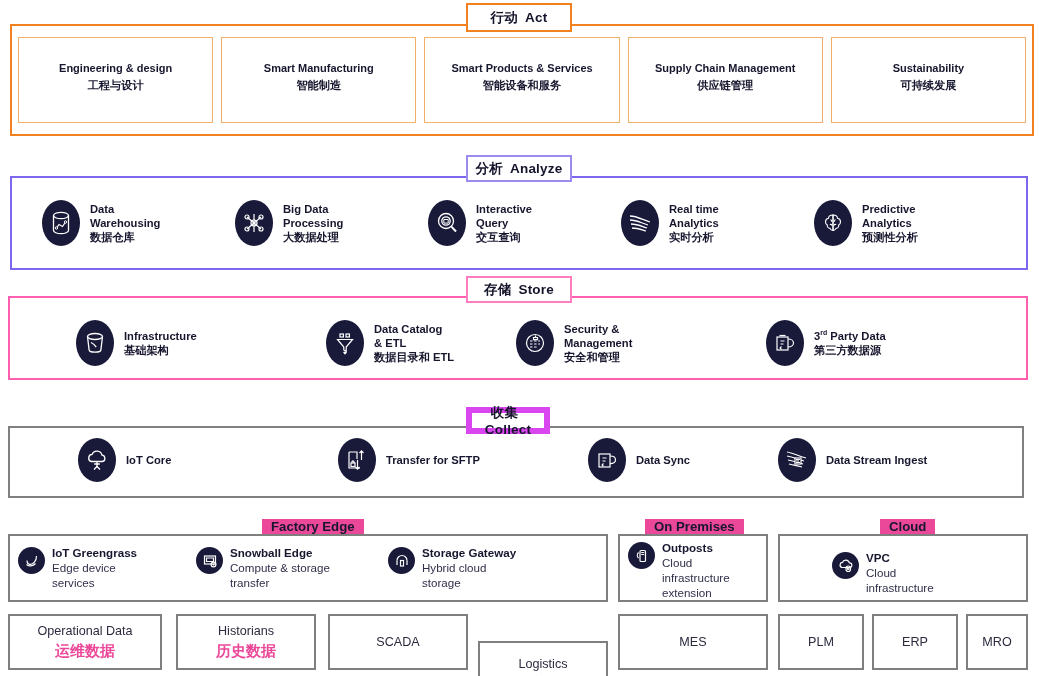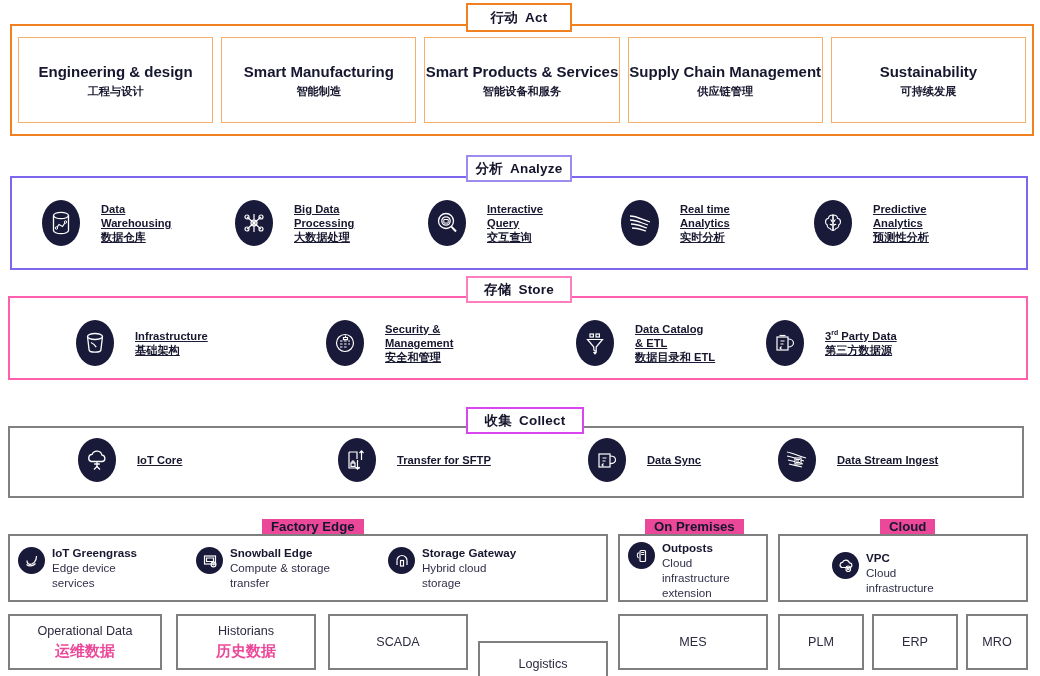--- a/index.html
+++ b/index.html
@@ -20,40 +20,40 @@
   
   #act-band{left:10px;top:24px;width:1024px;height:112px;border:2px solid #F08020;}
   #act-title{left:466px;top:3px;width:106px;height:29px;border:2px solid #F08020;}
   #act-inner{position:absolute;left:10px;top:24px;width:1024px;height:112px;
     display:flex;align-items:stretch;padding:13px 8px;box-sizing:border-box;gap:8px;}
   .act-card{
     flex:1;border:1.5px solid #F6AF6A;box-sizing:border-box;background:#fff;
     display:flex;flex-direction:column;align-items:center;justify-content:flex-start;
     padding-top:22px;text-align:center;line-height:1.55;
   }
-  .act-card .en{font-weight:bold;font-size:15px;color:#16162e;}
+  .act-card .en{font-weight:bold;font-size:11px;color:#16162e;}
   .act-card .cn{font-weight:bold;font-size:11.2px;color:#16162e;}
   
   #ana-band{left:10px;top:176px;width:1018px;height:94px;border:2px solid #7B68EE;}
   #ana-title{left:466px;top:155px;width:106px;height:27px;border:2px solid #9B8CF0;}
   
   #sto-band{left:8px;top:296px;width:1020px;height:84px;border:2px solid #FF5FAF;}
   #sto-title{left:466px;top:276px;width:106px;height:27px;border:2px solid #FF7EC0;}
   
   #col-band{left:8px;top:426px;width:1016px;height:72px;border:2px solid #808080;}
-  #col-title{left:466px;top:407px;width:118px;height:27px;border:2px solid #d946ef;}
+  #col-title{left:466px;top:407px;width:84px;height:27px;border:6px solid #d946ef;flex-direction:column;}
   
   .icon-row{position:absolute;display:flex;align-items:center;box-sizing:border-box;}
   .icon-item{display:flex;align-items:center;box-sizing:border-box;}
   .ico{
     flex:0 0 auto;border-radius:50%;background:#19193A;
     display:flex;align-items:center;justify-content:center;
   }
   .ico svg{display:block;}
-  .ico-lbl{margin-left:21px;line-height:1.28;text-decoration:underline;}
+  .ico-lbl{margin-left:10px;line-height:1.28;}
   .ico-lbl .en{font-weight:bold;font-size:11.2px;color:#16162e;display:block;}
   .ico-lbl .cn{font-weight:bold;font-size:11.2px;color:#16162e;display:block;}
   sup{font-size:.62em;vertical-align:super;}
   
   .grp{position:absolute;box-sizing:border-box;border:2px solid #7F7F7F;background:#fff;}
   .grp-title{
     position:absolute;background:#ec4899;padding:0 9px;z-index:6;
     font-weight:bold;font-size:13.2px;color:#16162e;white-space:nowrap;
   }
   #fe-box{left:8px;top:534px;width:600px;height:68px;}
@@ -228,53 +228,53 @@
             <path d="M8 12.5c2.5 1 4 2.6 5.2 4.6"></path>
           </g>
         </svg>
     </span>
     <span class="ico-lbl">
       <span class="en">Infrastructure</span>
       <span class="cn">基础架构</span>
     </span>
   </div>
 
+  <div class="icon-item" style="width:190px;">
+    <span class="ico" style="width:38px;height:46px;">
+      <svg width="26" height="26" viewBox="0 0 26 26">
+          <g fill="none" stroke="#fff" stroke-width="1.2">
+            <rect x="8" y="4" width="3.4" height="3"></rect>
+            <rect x="14" y="4" width="3.4" height="3"></rect>
+            <path d="M5.5 9.5h15L14.2 17v4.5L11.8 20v-3L5.5 9.5z"></path>
+            <path d="M13 21.5v2M11.5 22.2l1.5 1.6 1.5-1.6"></path>
+          </g>
+        </svg>
+    </span>
+    <span class="ico-lbl">
+      <span class="en">Data Catalog</span>
+      <span class="en">&amp; ETL</span>
+      <span class="cn">数据目录和 ETL</span>
+    </span>
+  </div>
+
   <div class="icon-item" style="width:250px;">
     <span class="ico" style="width:38px;height:46px;">
       <svg width="26" height="26" viewBox="0 0 26 26">
           <g fill="none" stroke="#fff" stroke-width="1.2">
             <circle cx="13" cy="13" r="8.5"></circle>
             <path d="M8 11h10M8 14h10M8 17h8" stroke-dasharray="2.5 1.6"></path>
             <path d="M11.5 7.5h4v2.2h-4z"></path>
             <path d="M13.5 7.5V5.5"></path>
           </g>
         </svg>
     </span>
     <span class="ico-lbl">
       <span class="en">Security &amp;</span>
       <span class="en">Management</span>
       <span class="cn">安全和管理</span>
-    </span>
-  </div>
-
-  <div class="icon-item" style="width:190px;">
-    <span class="ico" style="width:38px;height:46px;">
-      <svg width="26" height="26" viewBox="0 0 26 26">
-          <g fill="none" stroke="#fff" stroke-width="1.2">
-            <rect x="8" y="4" width="3.4" height="3"></rect>
-            <rect x="14" y="4" width="3.4" height="3"></rect>
-            <path d="M5.5 9.5h15L14.2 17v4.5L11.8 20v-3L5.5 9.5z"></path>
-            <path d="M13 21.5v2M11.5 22.2l1.5 1.6 1.5-1.6"></path>
-          </g>
-        </svg>
-    </span>
-    <span class="ico-lbl">
-      <span class="en">Data Catalog</span>
-      <span class="en">&amp; ETL</span>
-      <span class="cn">数据目录和 ETL</span>
     </span>
   </div>
 
   <div class="icon-item" style="width:200px;">
     <span class="ico" style="width:38px;height:46px;">
       <svg width="26" height="26" viewBox="0 0 26 26">
           <g fill="none" stroke="#fff" stroke-width="1.2">
             <rect x="5" y="7" width="11" height="13"></rect>
             <path d="M7.5 5.5h6"></path>
             <path d="M16 9c3.2 0 5.5 1.8 5.5 4s-2.3 4-5.5 4"></path>

